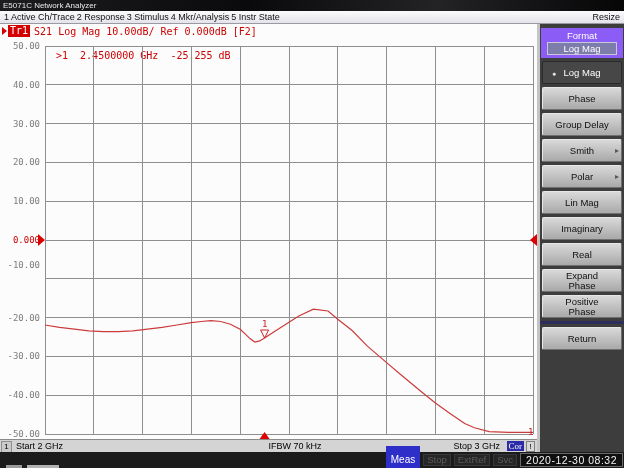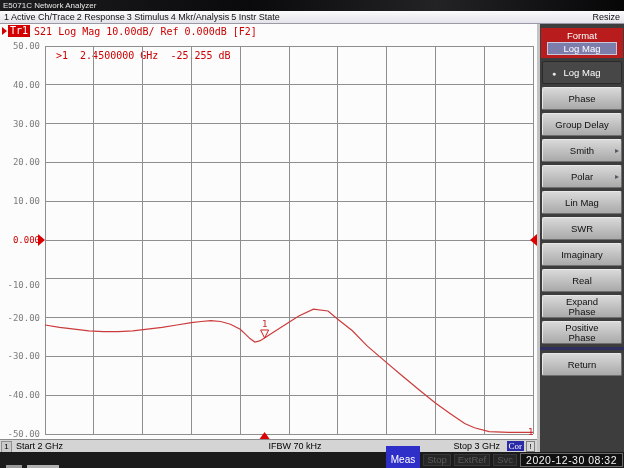--- a/index.html
+++ b/index.html
@@ -38,21 +38,21 @@
   .ch-start{position:absolute;left:16px;top:1px;}
   .ch-ifbw{position:absolute;left:230px;width:130px;text-align:center;top:1px;}
   .ch-stop{position:absolute;right:37px;top:1px;}
   .ch-cor{position:absolute;right:13px;top:1px;background:#2b2ba8;color:#fff;padding:0 2px;
           line-height:10px;font-family:Liberation Serif, serif;}
   .ch-alert{position:absolute;right:2px;top:1px;width:7px;background:#d8d8d8;
             border:1px solid #808080;font-size:8px;line-height:9px;text-align:center;}
   
   .sidebar{position:absolute;left:537px;top:24px;width:87px;height:428px;background:#3d3d3d;
            border-left:3px solid #c4c4c4;box-sizing:border-box;}
-  .fmt-hdr{margin:4px 1px 0 1px;background:#b91c1c;color:#fff;text-align:center;
+  .fmt-hdr{margin:4px 1px 0 1px;background:#8b5cf6;color:#fff;text-align:center;
            font-size:9.5px;padding:2px 0 3px 0;}
   .fmt-val{width:68px;margin:1px auto 0 auto;background:#7d7dab;border:1px solid #c8c8dc;
            font-size:9.5px;line-height:11px;}
   .softkey{position:relative;height:23px;margin:3px 2px 0 2px;border-radius:2px;
            background:linear-gradient(#d9d9d9,#a9a9a9);border:1px solid;
            border-color:#e8e8e8 #6f6f6f #6f6f6f #e8e8e8;box-sizing:border-box;
            display:flex;flex-direction:column;align-items:center;justify-content:center;
            font-size:9.5px;color:#101010;line-height:10px;cursor:pointer;}
   .softkey.selected{background:#474747;border-color:#2a2a2a #2a2a2a #2a2a2a #2a2a2a;color:#fff;}
   .softkey .bullet{position:absolute;left:9px;top:50%;margin-top:-4px;font-size:7px;color:#e8e8e8;}
@@ -94,21 +94,21 @@
       <span class="tr-text">S21 Log Mag 10.00dB/ Ref 0.000dB [F2]</span>
     </div>
     <div class="mkr-readout">&gt;1  2.4500000 GHz  -25.255 dB</div>
     <div id="ylabels">
         <div class="ytick" style="top: 17px;">50.00</div>
         <div class="ytick" style="top: 55.8px;">40.00</div>
         <div class="ytick" style="top: 94.6px;">30.00</div>
         <div class="ytick" style="top: 133.4px;">20.00</div>
         <div class="ytick" style="top: 172.2px;">10.00</div>
         <div class="ytick ref" style="top: 211px;">0.000</div>
-        <div class="ytick" style="top: 256px;">-10.00</div>
+        <div class="ytick" style="top: 236px;">-10.00</div>
         <div class="ytick" style="top: 288.6px;">-20.00</div>
         <div class="ytick" style="top: 327.4px;">-30.00</div>
         <div class="ytick" style="top: 366.2px;">-40.00</div>
         <div class="ytick" style="top: 405px;">-50.00</div>
       </div>
     <svg id="plot" width="537" height="401" viewBox="0 0 537 401">
         <line x1="45" y1="8" x2="45" y2="396" stroke="#8f8f8f" stroke-width="1" shape-rendering="crispEdges"></line>
         <line x1="93.8" y1="8" x2="93.8" y2="396" stroke="#8f8f8f" stroke-width="1" shape-rendering="crispEdges"></line>
         <line x1="142.6" y1="8" x2="142.6" y2="396" stroke="#8f8f8f" stroke-width="1" shape-rendering="crispEdges"></line>
         <line x1="191.4" y1="8" x2="191.4" y2="396" stroke="#8f8f8f" stroke-width="1" shape-rendering="crispEdges"></line>
@@ -169,23 +169,20 @@
           <span class="arrow">▸</span>
         </div>
         <div class="softkey">
           <div>Polar</div>
           <span class="arrow">▸</span>
         </div>
         <div class="softkey">
           <div>Lin Mag</div>
         </div>
         <div class="softkey">
-          <div>SWR</div>
-        </div>
-        <div class="softkey">
           <div>Imaginary</div>
         </div>
         <div class="softkey">
           <div>Real</div>
         </div>
         <div class="softkey">
           <div>Expand</div>
           <div>Phase</div>
         </div>
         <div class="softkey">

